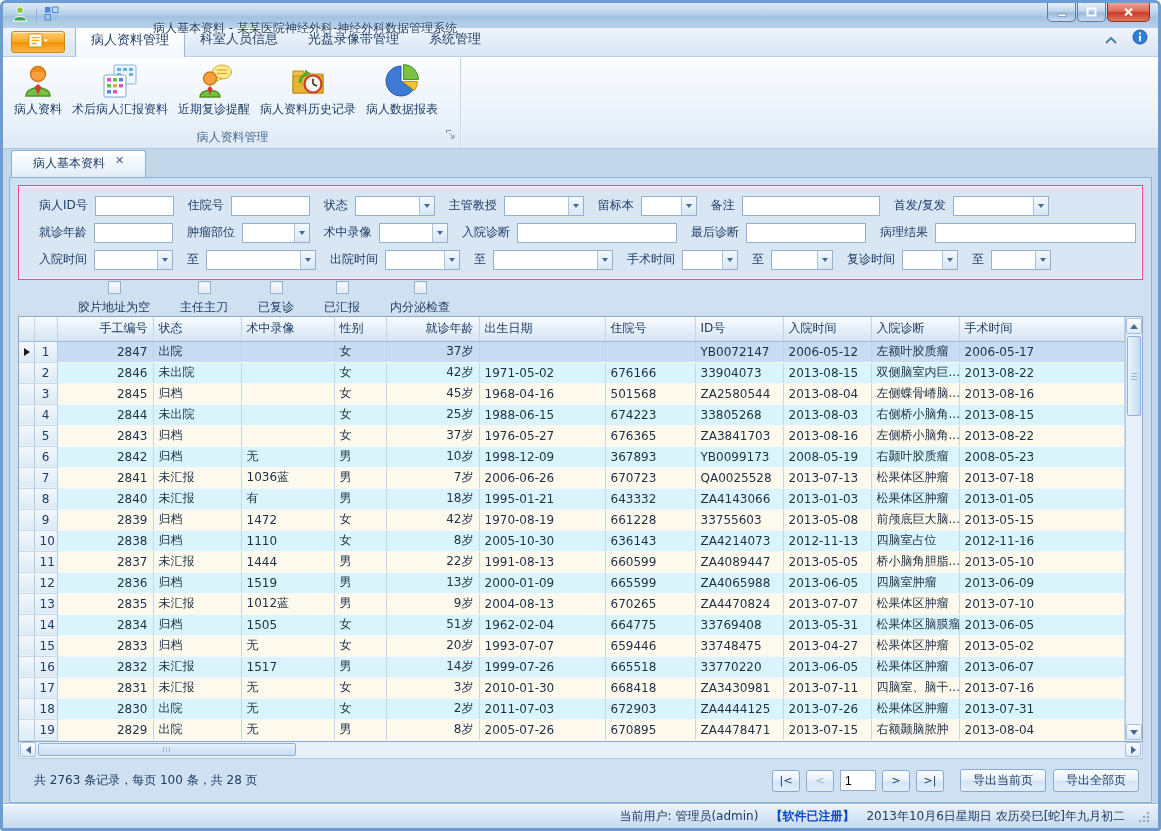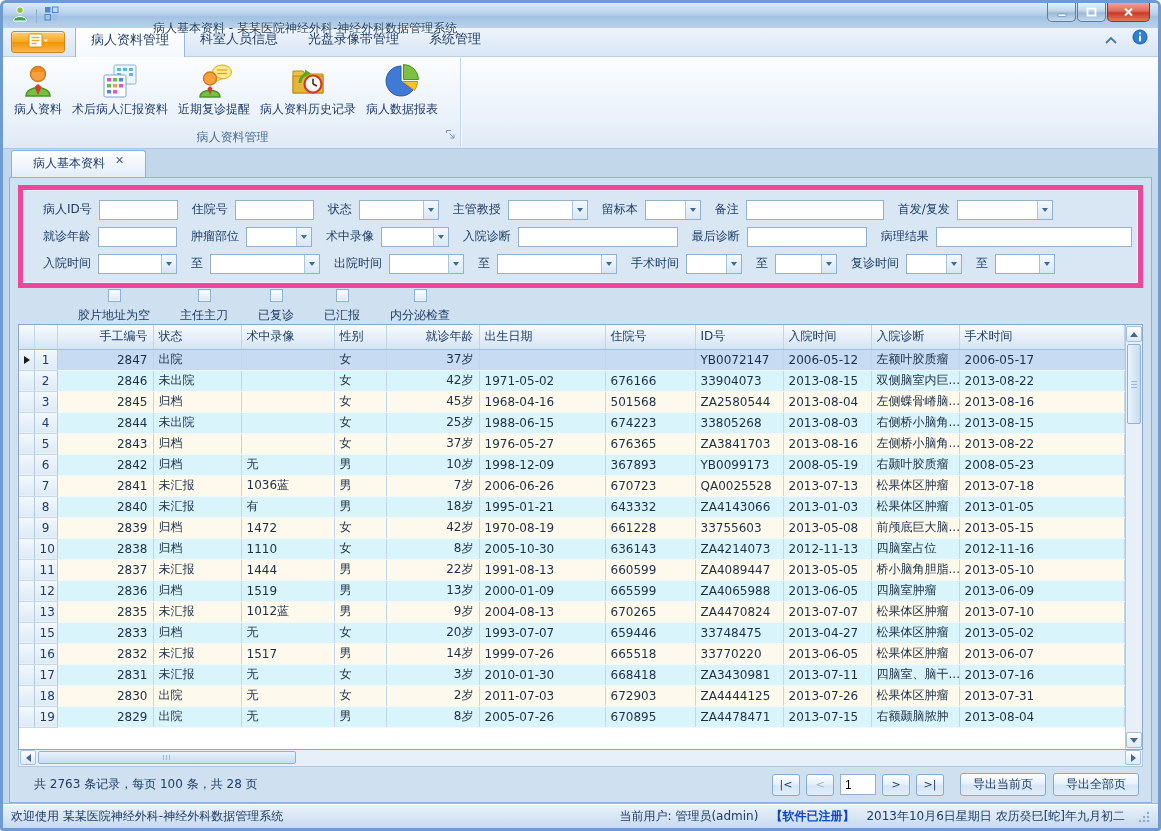--- a/index.html
+++ b/index.html
@@ -50,21 +50,21 @@
   .content { flex:1; min-height:0; background:#c3d7eb; padding:3px 6px 0; display:flex; flex-direction:column; }
   .doc-tabbar { height:25px; flex:0 0 25px; display:flex; align-items:flex-end; padding-left:2px; }
   .doc-tab { background:linear-gradient(#ffffff,#e2edf9); border:1px solid #8fb2d4; border-bottom:none;
              border-radius:3px 3px 0 0; padding:4px 21px 5px; font-size:12px; color:#1e3c64;
              display:flex; align-items:flex-start; gap:10px; }
   .doc-close { color:#40628c; font-weight:bold; font-size:11px; line-height:1; }
   .tab-page { flex:1; min-height:0; border:1px solid #8fb2d4; background:#cfe0f0;
               padding:7px 8px 0; display:flex; flex-direction:column; }
 
   
-  .search-panel { background:#d9e7f5; border:5px solid #ec4899; box-shadow:inset 0 0 0 1px #ecf3fb;
+  .search-panel { background:#d9e7f5; border:1px solid #ec4899; box-shadow:inset 0 0 0 1px #ecf3fb;
                   padding:6px 6px 6px 20px; flex:0 0 auto; }
   .s-row { display:flex; align-items:center; height:27px; }
   .s-label { font-size:12px; color:#1e3c64; margin:0 7px 0 14px; white-space:nowrap; }
   .s-label.first { margin-left:0; }
   input.s-input { height:20px; border:1px solid #93b1cf; font-size:12px; padding:0 3px; background:#fff; }
   .s-combo { display:inline-flex; justify-content:flex-end; border:1px solid #93b1cf; background:#fff; height:20px; }
   .c-btn { width:15px; align-self:stretch; background:linear-gradient(#f4f9fd,#d8e7f5);
            border-left:1px solid #aac4de; display:flex; align-items:center; justify-content:center; }
   .c-arrow { width:0; height:0; border-left:3.5px solid transparent; border-right:3.5px solid transparent;
              border-top:4px solid #3f6a96; }
@@ -660,20 +660,35 @@
                 <td class="data right">9岁</td>
                 <td class="data">2004-08-13</td>
                 <td class="data">670265</td>
                 <td class="data">ZA4470824</td>
                 <td class="data">2013-07-07</td>
                 <td class="data">松果体区肿瘤</td>
                 <td class="data">2013-07-10</td>
               </tr>
               <tr>
                 <td class="sel-cell"></td>
+                <td class="num-cell">14</td>
+                <td class="data right">2834</td>
+                <td class="data">归档</td>
+                <td class="data">1505</td>
+                <td class="data">女</td>
+                <td class="data right">51岁</td>
+                <td class="data">1962-02-04</td>
+                <td class="data">664775</td>
+                <td class="data">33769408</td>
+                <td class="data">2013-05-31</td>
+                <td class="data">松果体区脑膜瘤</td>
+                <td class="data">2013-06-05</td>
+              </tr>
+              <tr>
+                <td class="sel-cell"></td>
                 <td class="num-cell">15</td>
                 <td class="data right">2833</td>
                 <td class="data">归档</td>
                 <td class="data">无</td>
                 <td class="data">女</td>
                 <td class="data right">20岁</td>
                 <td class="data">1993-07-07</td>
                 <td class="data">659446</td>
                 <td class="data">33748475</td>
                 <td class="data">2013-04-27</td>
@@ -771,21 +786,20 @@
           <button class="btn pg-btn">&gt;</button>
           <button class="btn pg-btn">&gt;|</button>
         </div>
         <button class="btn export-btn exp1">导出当前页</button>
         <button class="btn export-btn exp2">导出全部页</button>
       </div>
     </div>
   </div>
 
   <div class="statusbar">
-    <span>欢迎使用 某某医院神经外科-神经外科数据管理系统</span>
     <div class="sb-right">
       <span>当前用户: 管理员(admin)</span>
       <span class="registered">【软件已注册】</span>
       <span>2013年10月6日星期日 农历癸巳[蛇]年九月初二</span>
       <svg width="13" height="13">
         <g fill="#90a9c4">
             <circle cx="11" cy="3" r="1.2"></circle>
             <circle cx="11" cy="7" r="1.2"></circle>
             <circle cx="7" cy="7" r="1.2"></circle>
             <circle cx="11" cy="11" r="1.2"></circle>

